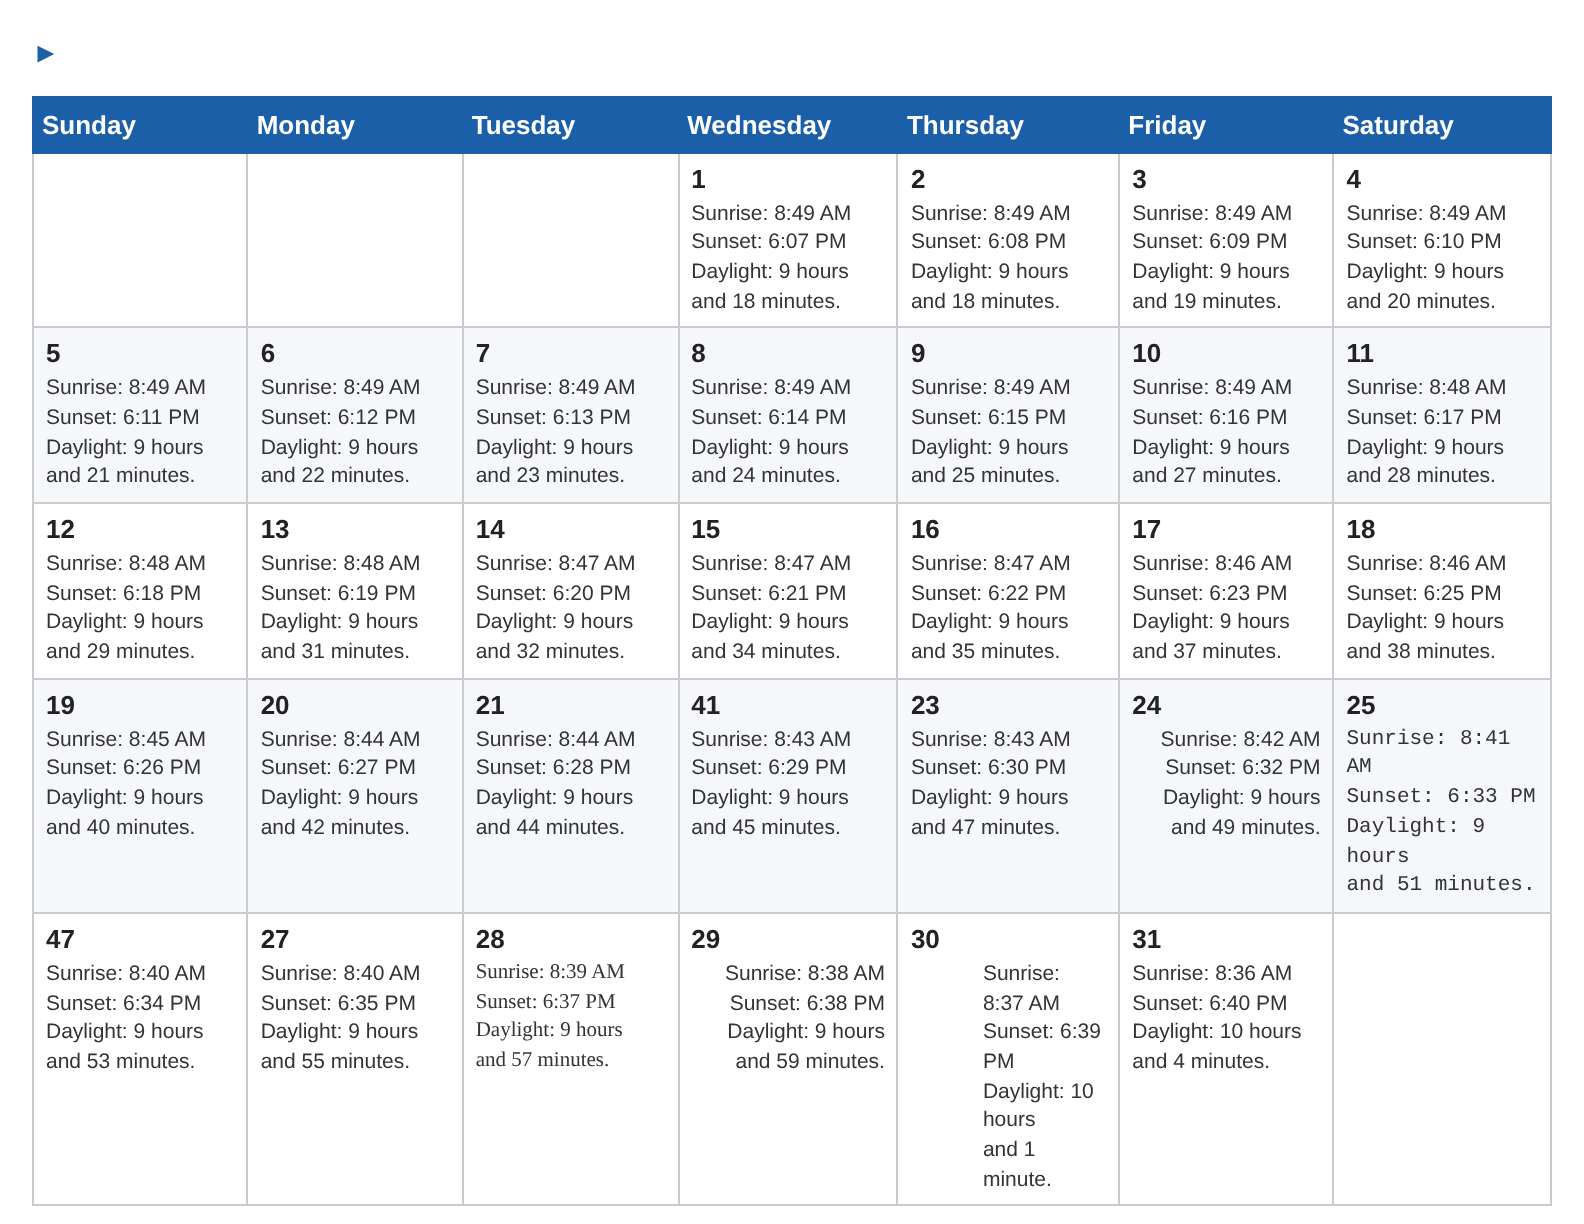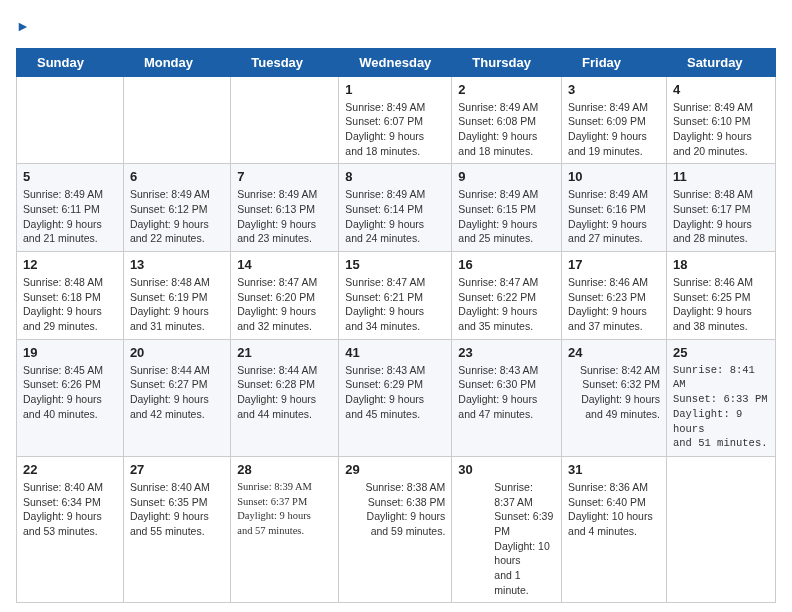--- a/index.html
+++ b/index.html
@@ -32,21 +32,21 @@
     }
     .calendar {
       width: 100%;
       border-collapse: collapse;
       border: 1px solid #ccc;
     }
     .calendar th {
       background: #1a5fa8;
       color: #fff;
       text-align: left;
-      padding: 6px 20px;
+      padding: 6px 4px;
       font-size: 13px;
       font-weight: bold;
       border: 1px solid #1a5fa8;
     }
     .calendar td {
       vertical-align: top;
       border: 1px solid #ccc;
       padding: 5px 6px;
       width: 113px;
       min-height: 80px;
@@ -280,21 +280,21 @@
         <td>
           <div class="day-number">25</div>
           <div class="day-info" style="white-space: pre-line; font-family: Liberation Mono, monospace;">Sunrise: 8:41 AM
 Sunset: 6:33 PM
 Daylight: 9 hours
 and 51 minutes.</div>
         </td>
       </tr>
       <tr>
         <td>
-          <div class="day-number">22</div>
+          <div class="day-number">47</div>
           <div class="day-info" style="white-space: pre-line;">Sunrise: 8:40 AM
 Sunset: 6:34 PM
 Daylight: 9 hours
 and 53 minutes.</div>
         </td>
         <td>
           <div class="day-number">27</div>
           <div class="day-info" style="white-space: pre-line;">Sunrise: 8:40 AM
 Sunset: 6:35 PM
 Daylight: 9 hours

